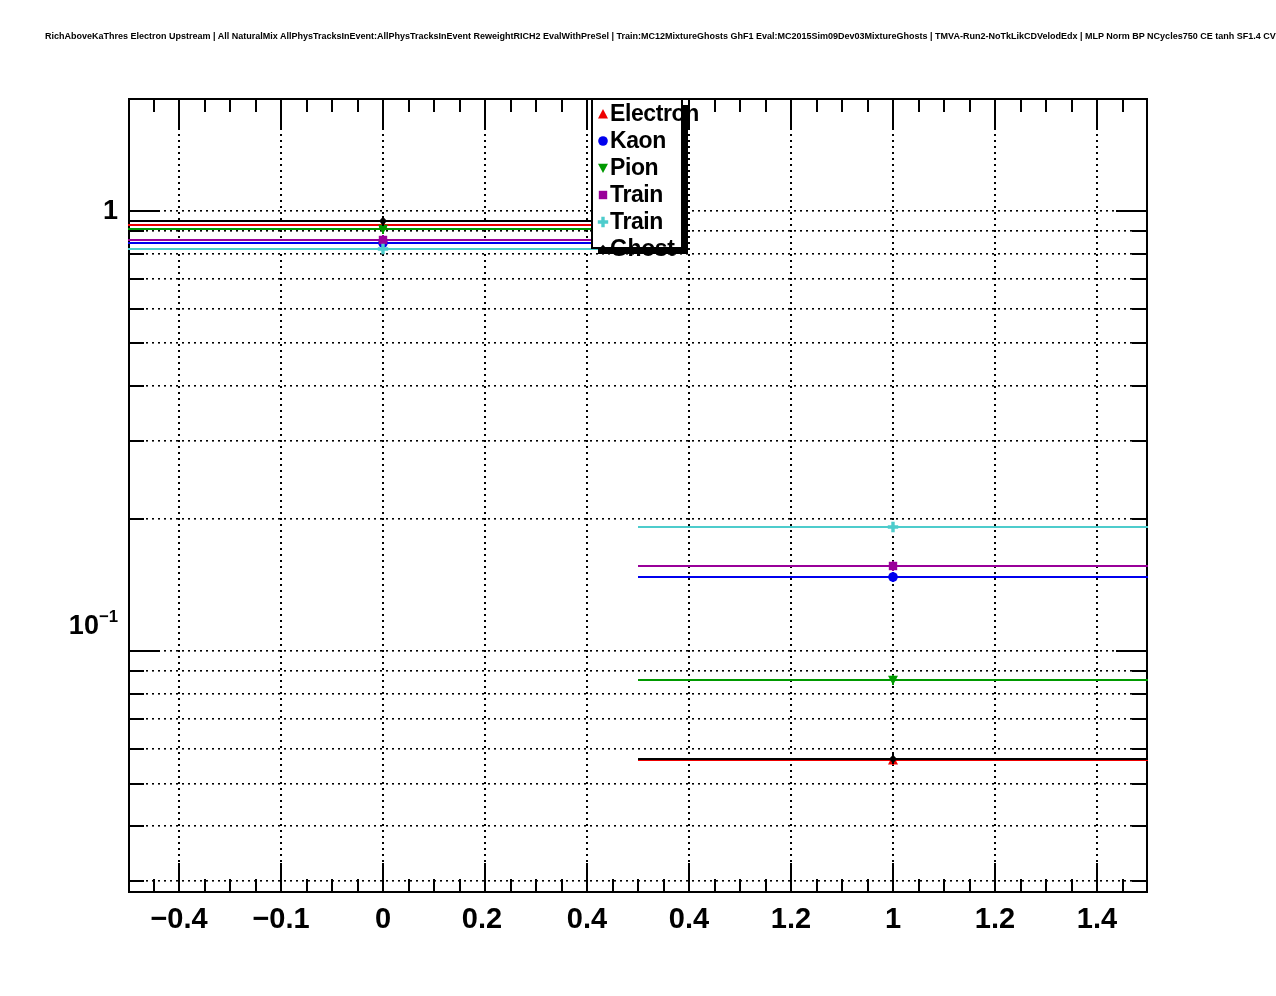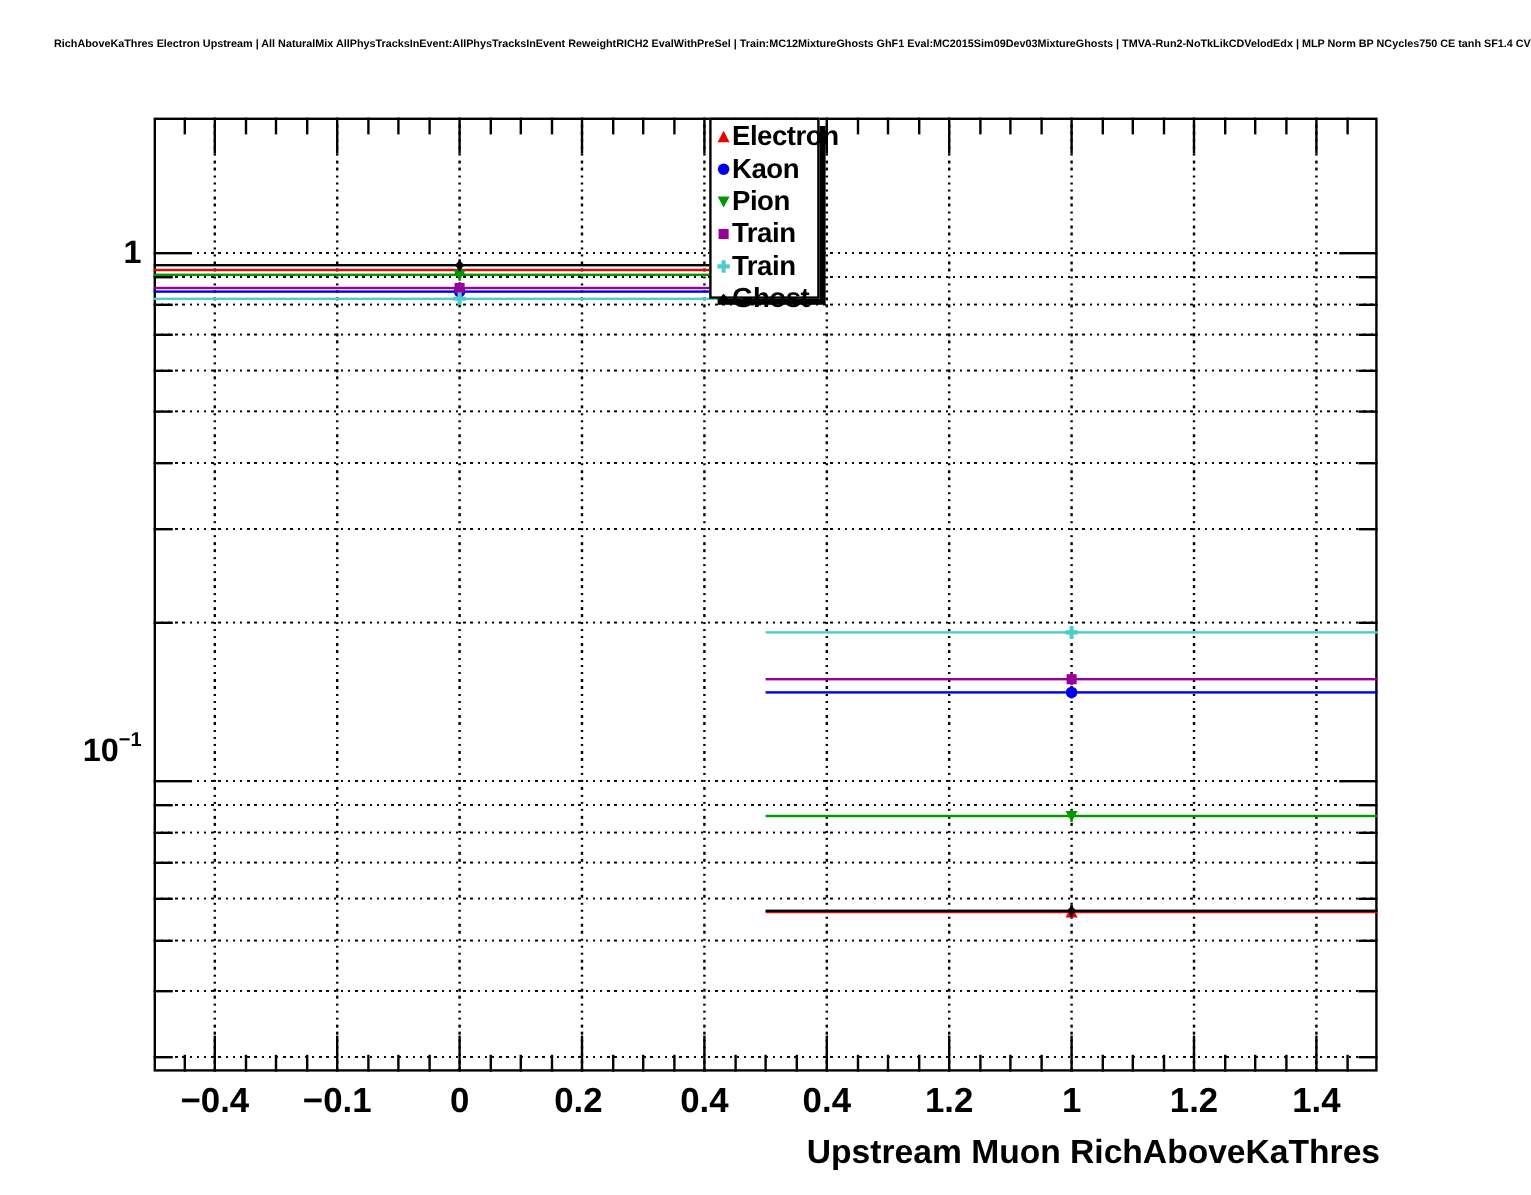--- a/index.html
+++ b/index.html
@@ -30,21 +30,20 @@
 
 <div id="chart" style="position:absolute;inset:0;">
 
   <div class="top-title">RichAboveKaThres Electron Upstream | All NaturalMix AllPhysTracksInEvent:AllPhysTracksInEvent ReweightRICH2 EvalWithPreSel | Train:MC12MixtureGhosts GhF1 Eval:MC2015Sim09Dev03MixtureGhosts | TMVA-Run2-NoTkLikCDVelodEdx | MLP Norm BP NCycles750 CE tanh SF1.4 CVTest15:1e-16 !UseReg</div>
 
   <div class="frame"></div>
 
   <div class="ylab" style="top:194px;"><span>1</span><sup></sup></div>
   <div class="ylab" style="top:609px;"><span>10</span><sup>−1</sup></div>
 
-  <div class="xtitle">Upstream Muon RichAboveKaThres</div>
 
   <div class="legend">
     <div class="lrow">
         <span class="lmark">
           <svg width="12" height="12" viewBox="0 0 12 12" fill="#ee0000">
             <polygon points="6,1 11,10.5 1,10.5"></polygon>
           </svg>
         </span>
         <span class="llab">Electron</span>
       </div>

